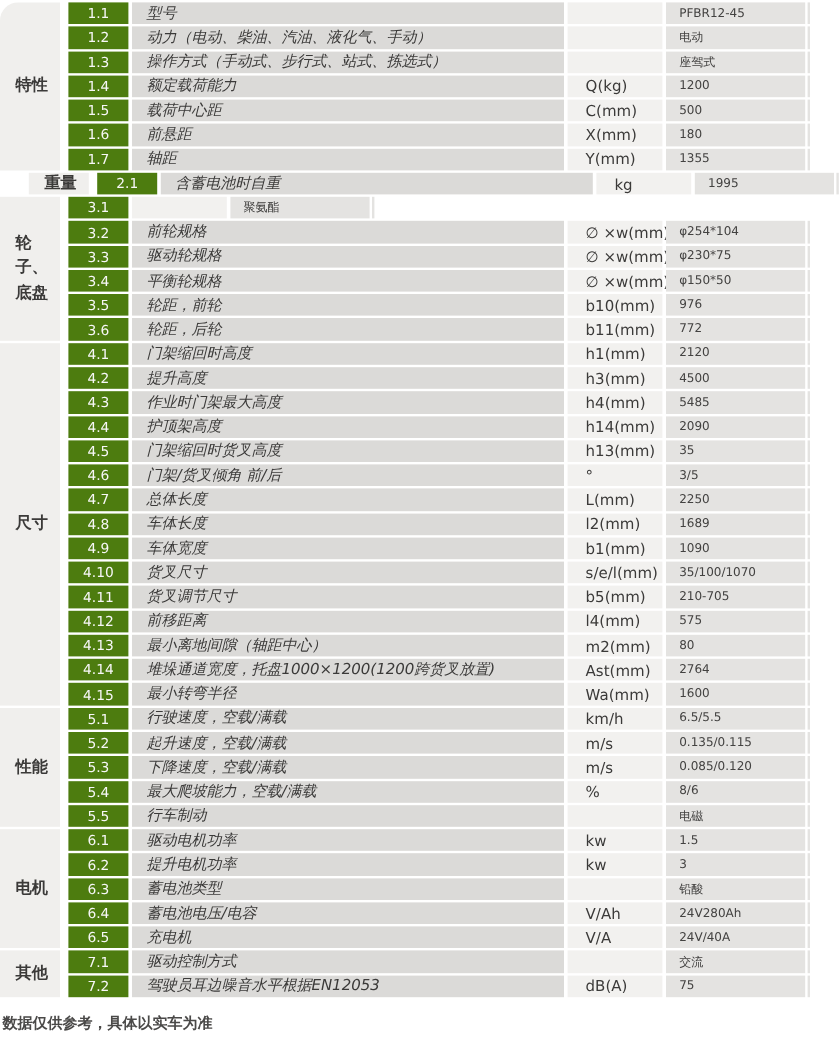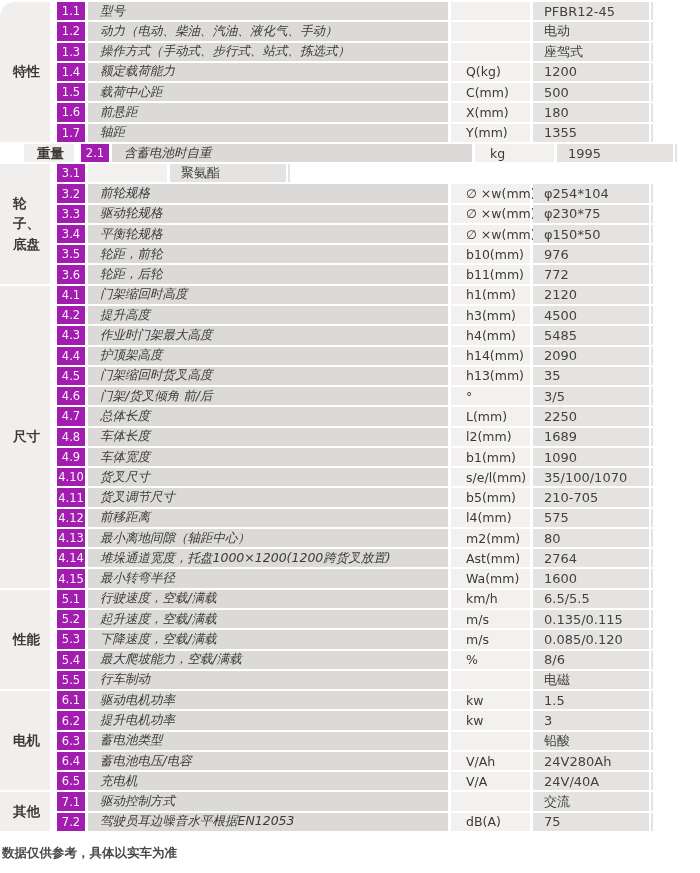--- a/index.html
+++ b/index.html
@@ -26,23 +26,23 @@
     font-weight: bold;
     color: #3b3a39;
     white-space: pre-line;
     line-height: 1.55;
   }
   .section:first-child .cat-cell { border-top-left-radius: 15px; }
   .rows { flex: 1; display: flex; flex-direction: column; }
   .row { display: flex; height: 20.27px; }
   .cell { height: calc(100% - 2px); display: flex; align-items: center; }
   .badge {
-    width: 28px;
+    width: 50px;
     margin-right: 3px;
-    background: #a21caf;
+    background: #4d7c0f;
     color: #f7f7f7;
     justify-content: center;
     font-size: 11.5px;
   }
   .desc {
     width: 360px;
     margin-right: 3px;
     background: #dbdad8;
     padding-left: 12px;
     font-size: 12.5px;
@@ -58,21 +58,21 @@
     padding-left: 15px;
     font-size: 12.5px;
     color: #3b3a39;
     white-space: nowrap;
   }
   .value {
     width: 116px;
     margin-right: 2px;
     background: #e4e3e1;
     padding-left: 11px;
-    font-size: 13px;
+    font-size: 10px;
     color: #434241;
     white-space: nowrap;
   }
   .sliver { width: 2px; background: #e4e3e1; }
   #footer-note {
     margin: 12px 0 0 2px;
     font-size: 12.5px;
     font-weight: bold;
     color: #4a4948;
   }

